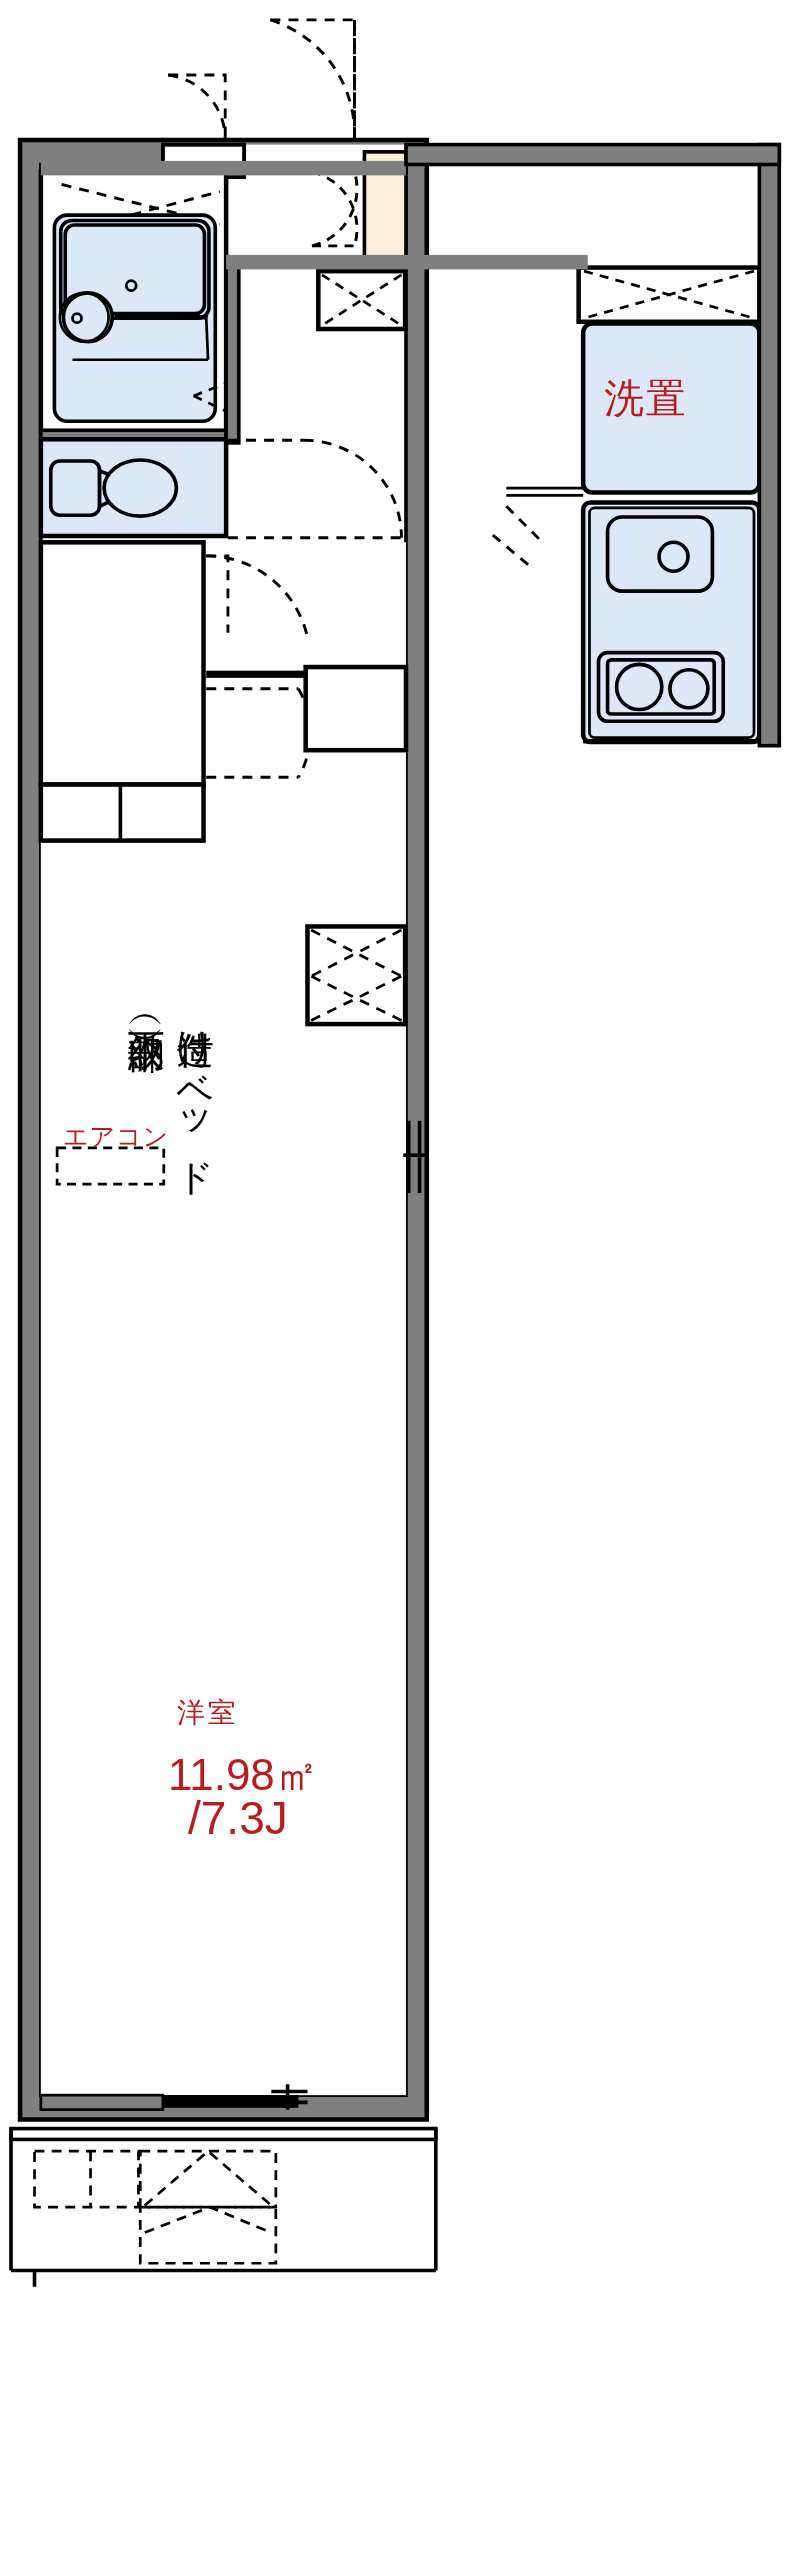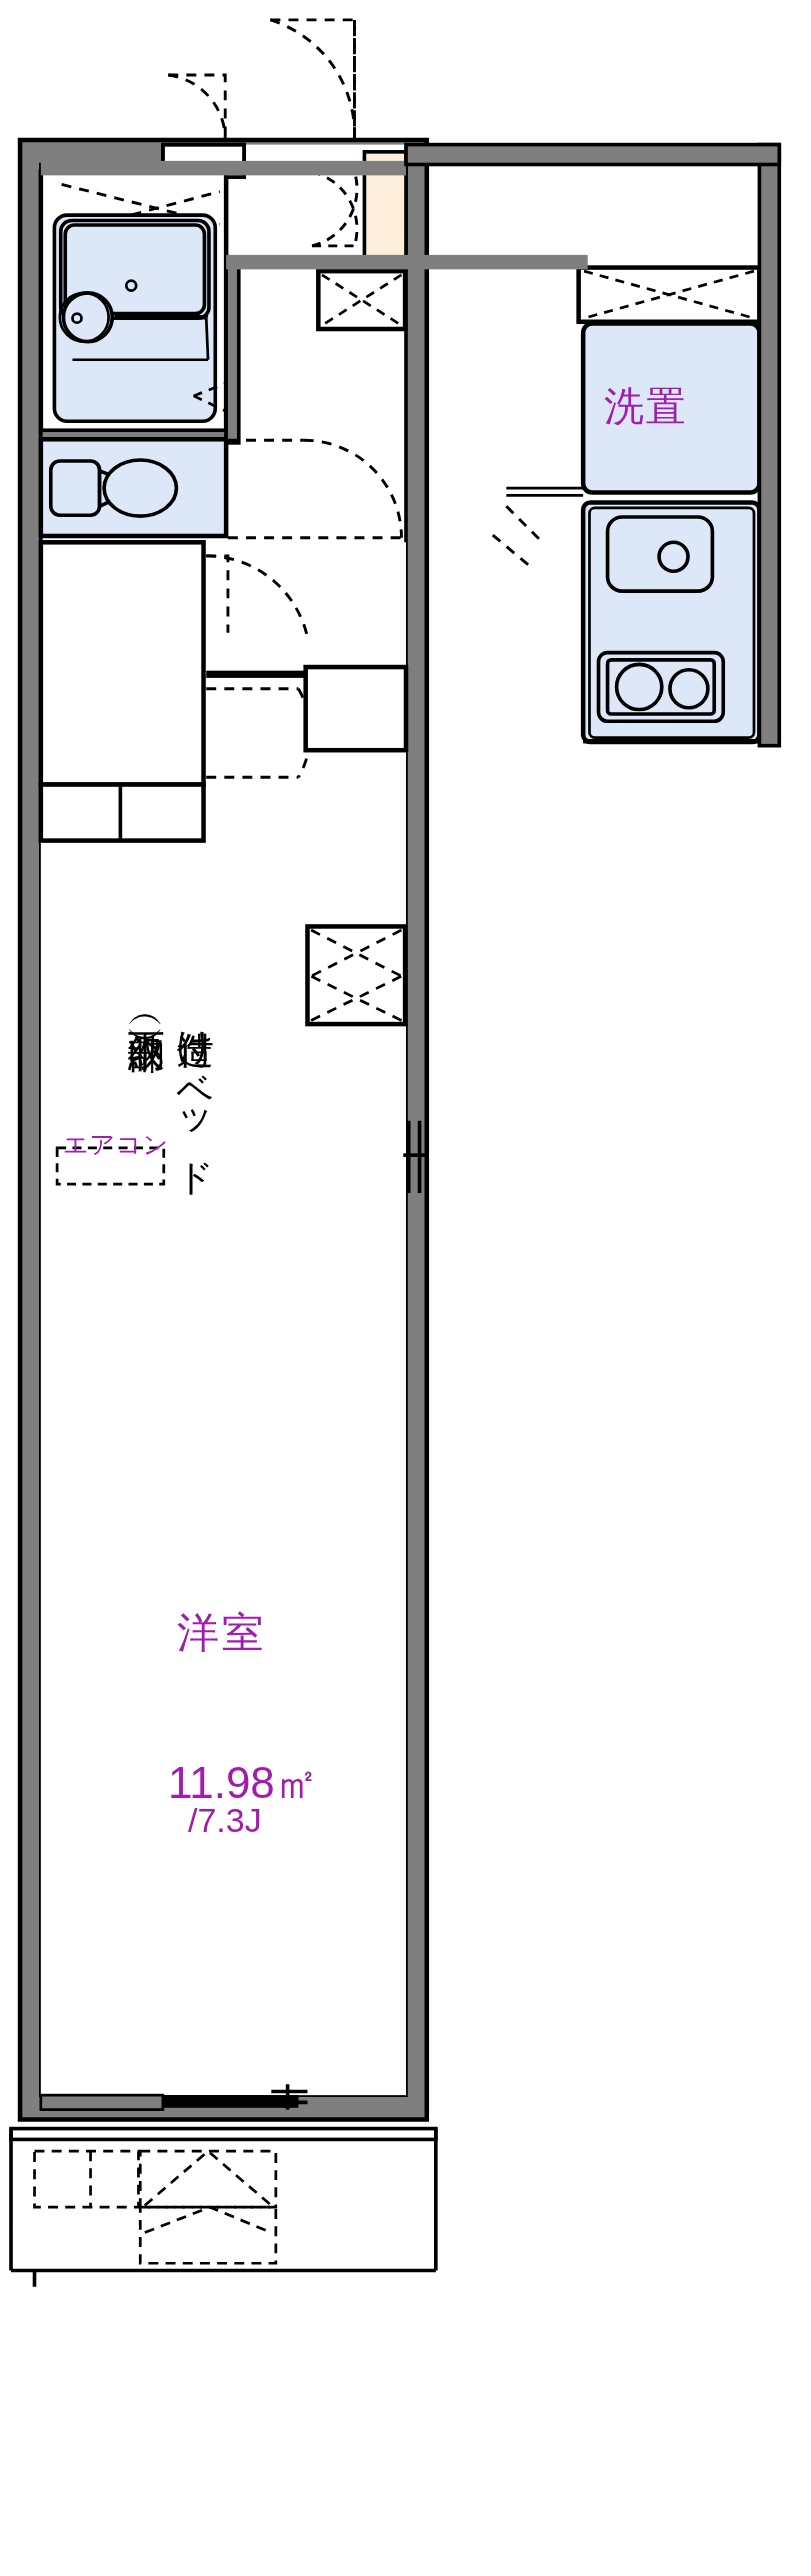--- a/index.html
+++ b/index.html
@@ -1,21 +1,21 @@
 <!DOCTYPE html>
 <html style="font-size:14.5px"><head>
 <meta charset="utf-8">
 <style>
   html,body{margin:0;padding:0;background:#ffffff;}
   body{
     width:812px;height:2576px;position:relative;overflow:hidden;
     font-family:"Liberation Sans","DejaVu Sans",sans-serif;
   }
   #plan{position:absolute;left:0;top:0;width:812px;height:2576px;}
-  .lbl{position:absolute;white-space:pre;color:#a21caf;line-height:1;margin-top:8px;}
+  .lbl{position:absolute;white-space:pre;color:#b91c1c;line-height:1;}
   .vlbl{position:absolute;writing-mode:vertical-rl;text-orientation:upright;white-space:pre;color:#000;line-height:1.02;}
 </style>
 </head>
 <body>
 
 <svg id="plan" viewBox="0 0 898 2850" xmlns="http://www.w3.org/2000/svg">
 
   <g>
 
     <path d="M22,155 L472,155 L472,2345 L22,2345 Z" fill="#7f7f7f" stroke="#000000" stroke-width="5"></path>
@@ -235,16 +235,16 @@
 
 </svg>
 
 <div class="lbl" style="left:604px;top:378px;font-size:40px;letter-spacing:1.8px;">洗置</div>
 
 <div class="vlbl" style="left:176px;top:1003px;font-size:37px;letter-spacing:0.9px;">造付けベッド</div>
 <div class="vlbl" style="left:127px;top:1003px;font-size:37px;letter-spacing:0.9px;">（下部収納）</div>
 
 <div class="lbl" style="left:63px;top:1124px;font-size:25px;letter-spacing:0.9px;">エアコン</div>
 
-<div class="lbl" style="left: 177px; top: 1604px; font-size: 42px; letter-spacing: 2.7px;">洋室</div>
+<div class="lbl" style="left: 177px; top: 1699px; font-size: 28px; letter-spacing: 2.7px;">洋室</div>
 <div class="lbl" style="left: 168px; top: 1753px; font-size: 44px;">11.98㎡</div>
-<div class="lbl" style="left: 188px; top: 1795px; font-size: 34px;">/7.3J</div>
+<div class="lbl" style="left: 188px; top: 1795px; font-size: 46px;">/7.3J</div>
 
 
 </body></html>

